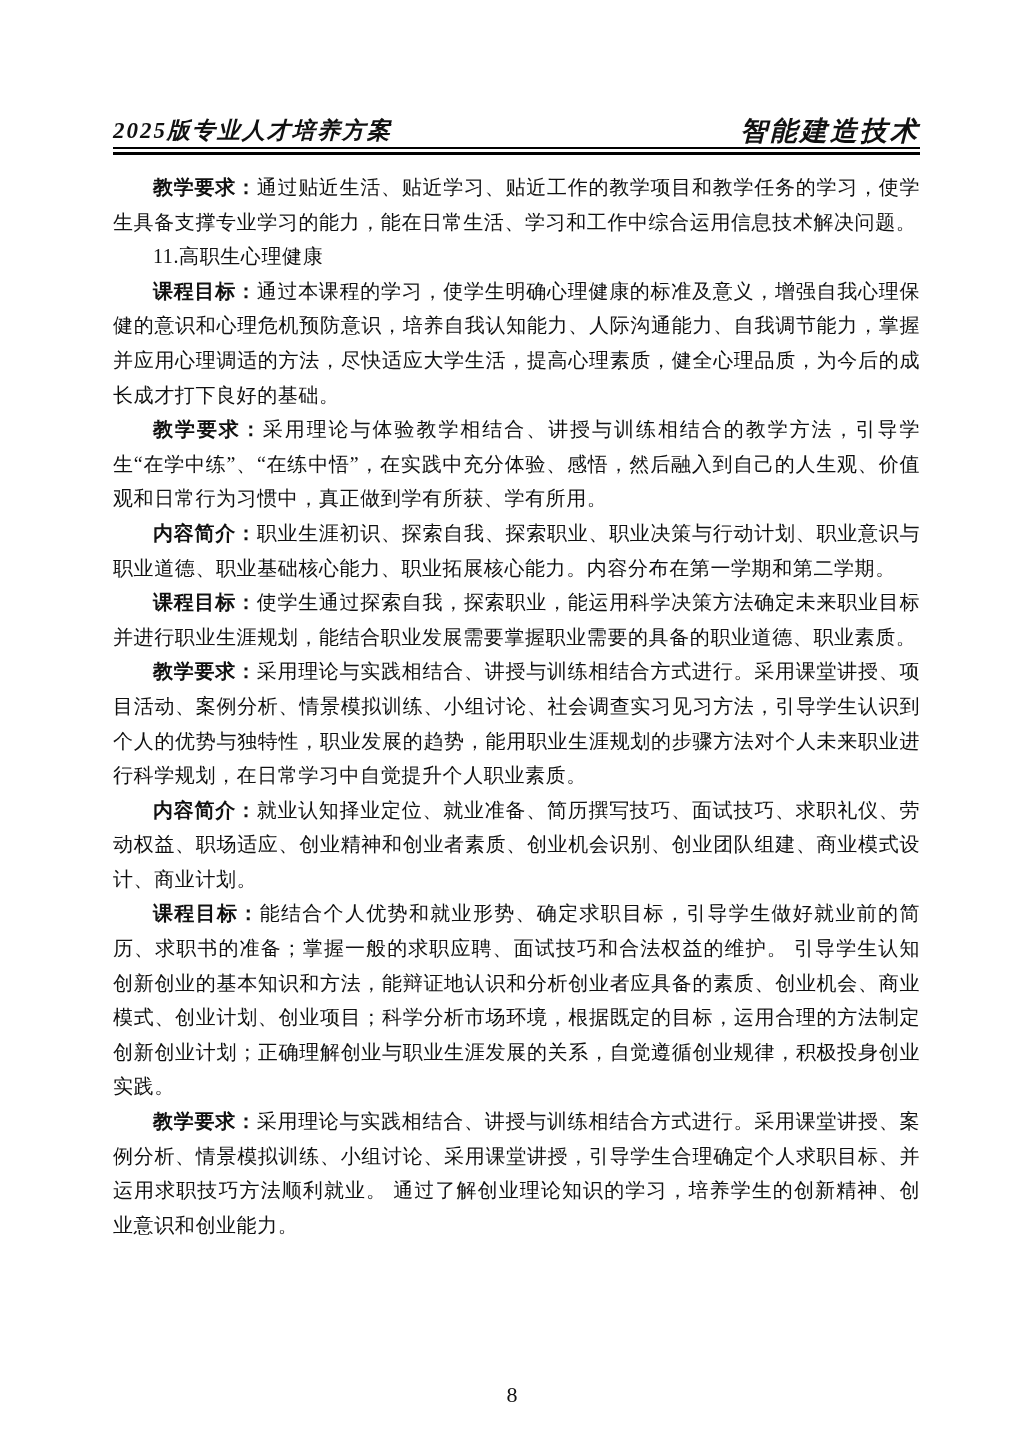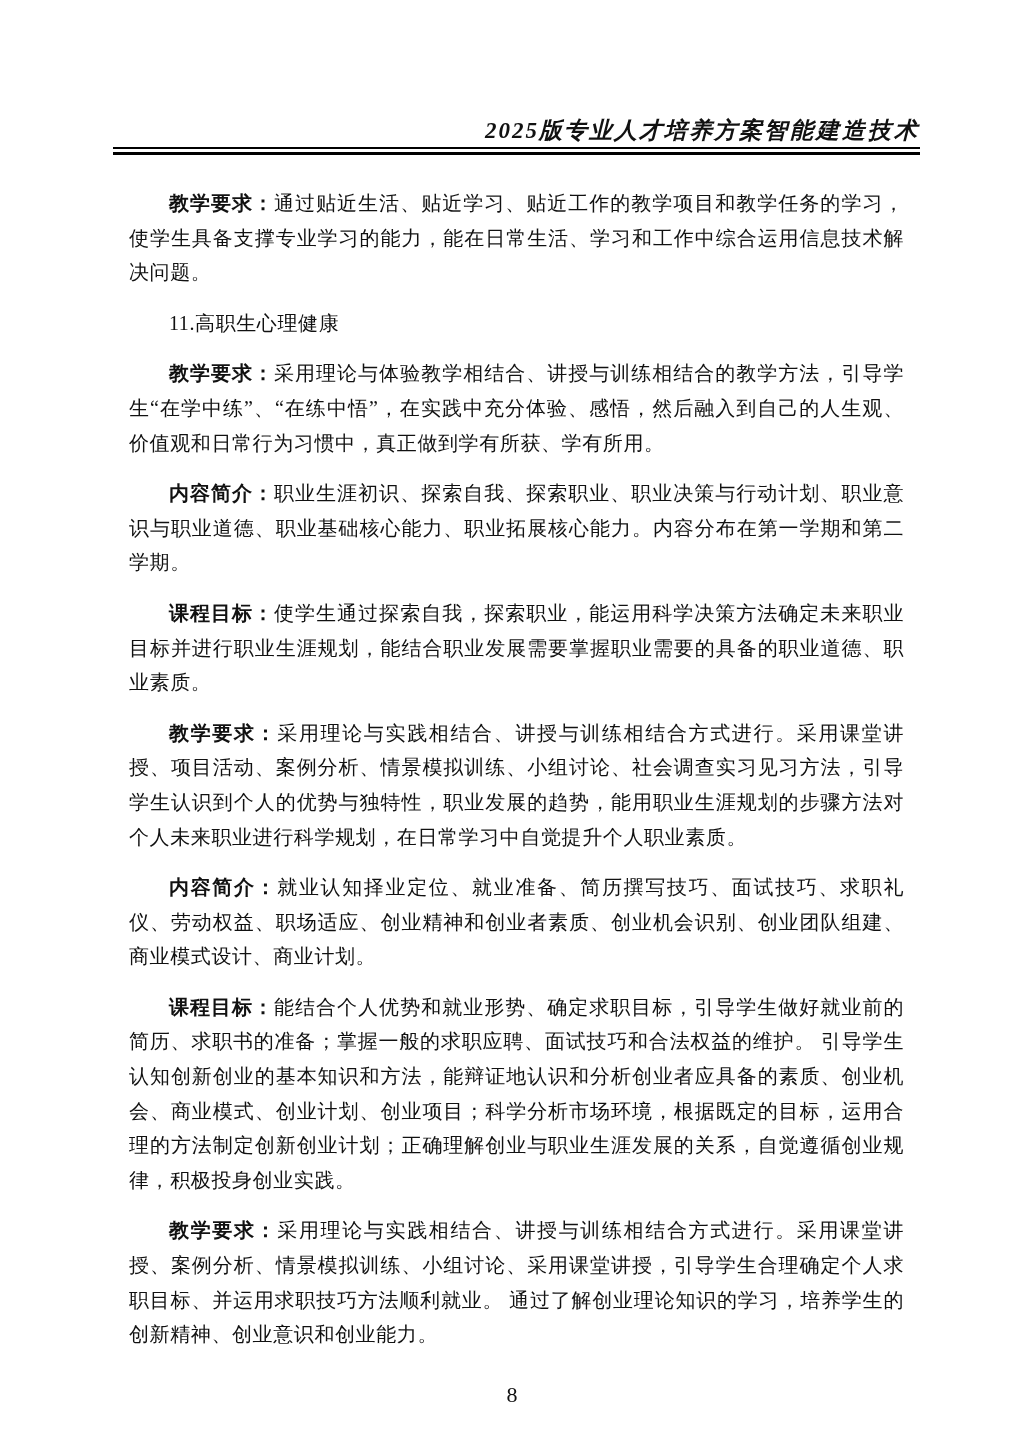--- a/index.html
+++ b/index.html
@@ -22,32 +22,32 @@
   }
   
   .page-header {
     position: absolute;
     top: 118px;
     left: 113px;
     right: 104px;
   }
   .header-titles {
     display: flex;
-    justify-content: flex-end;
+    justify-content: space-between;
     align-items: flex-end;
   }
   .header-left {
     font-size: 23px;
     font-weight: 700;
     font-style: italic;
     letter-spacing: 2px;
     line-height: 26px;
   }
   .header-right {
-    font-size: 23px;
+    font-size: 27px;
     font-weight: 700;
     font-style: italic;
     letter-spacing: 3px;
     line-height: 26px;
   }
   .header-rule {
     margin-top: 3px;
     height: 3px;
     border-top: 2px solid #000000;
     border-bottom: 3px solid #000000;
@@ -57,21 +57,21 @@
     position: absolute;
     top: 170px;
     left: 113px;
     right: 104px;
     font-size: 20px;
     line-height: 34.6px;
     text-align: justify;
     letter-spacing: 0.03em;
   }
   .content p {
-    margin: 16px;
+    margin: 0;
     text-indent: 2em;
   }
   .content .lead {
     font-weight: 700;
   }
   .content .heading {
     font-weight: 400;
   }
   
   .page-footer {
@@ -100,20 +100,23 @@
   <div class="content">
 
     <p>
       <span class="lead">教学要求：</span><span>通过贴近生活、贴近学习、贴近工作的教学项目和教学任务的学习，使学生具备支撑专业学习的能力，能在日常生活、学习和工作中综合运用信息技术解决问题。</span>
     </p>
 
     <p class="heading">
       <span>11.高职生心理健康</span>
     </p>
 
+    <p>
+      <span class="lead">课程目标：</span><span>通过本课程的学习，使学生明确心理健康的标准及意义，增强自我心理保健的意识和心理危机预防意识，培养自我认知能力、人际沟通能力、自我调节能力，掌握并应用心理调适的方法，尽快适应大学生活，提高心理素质，健全心理品质，为今后的成长成才打下良好的基础。</span>
+    </p>
 
 
     <p>
       <span class="lead">教学要求：</span><span>采用理论与体验教学相结合、讲授与训练相结合的教学方法，引导学生“在学中练”、“在练中悟”，在实践中充分体验、感悟，然后融入到自己的人生观、价值观和日常行为习惯中，真正做到学有所获、学有所用。</span>
     </p>
 
 
     <p>
       <span class="lead">内容简介：</span><span>职业生涯初识、探索自我、探索职业、职业决策与行动计划、职业意识与职业道德、职业基础核心能力、职业拓展核心能力。内容分布在第一学期和第二学期。</span>
     </p>

